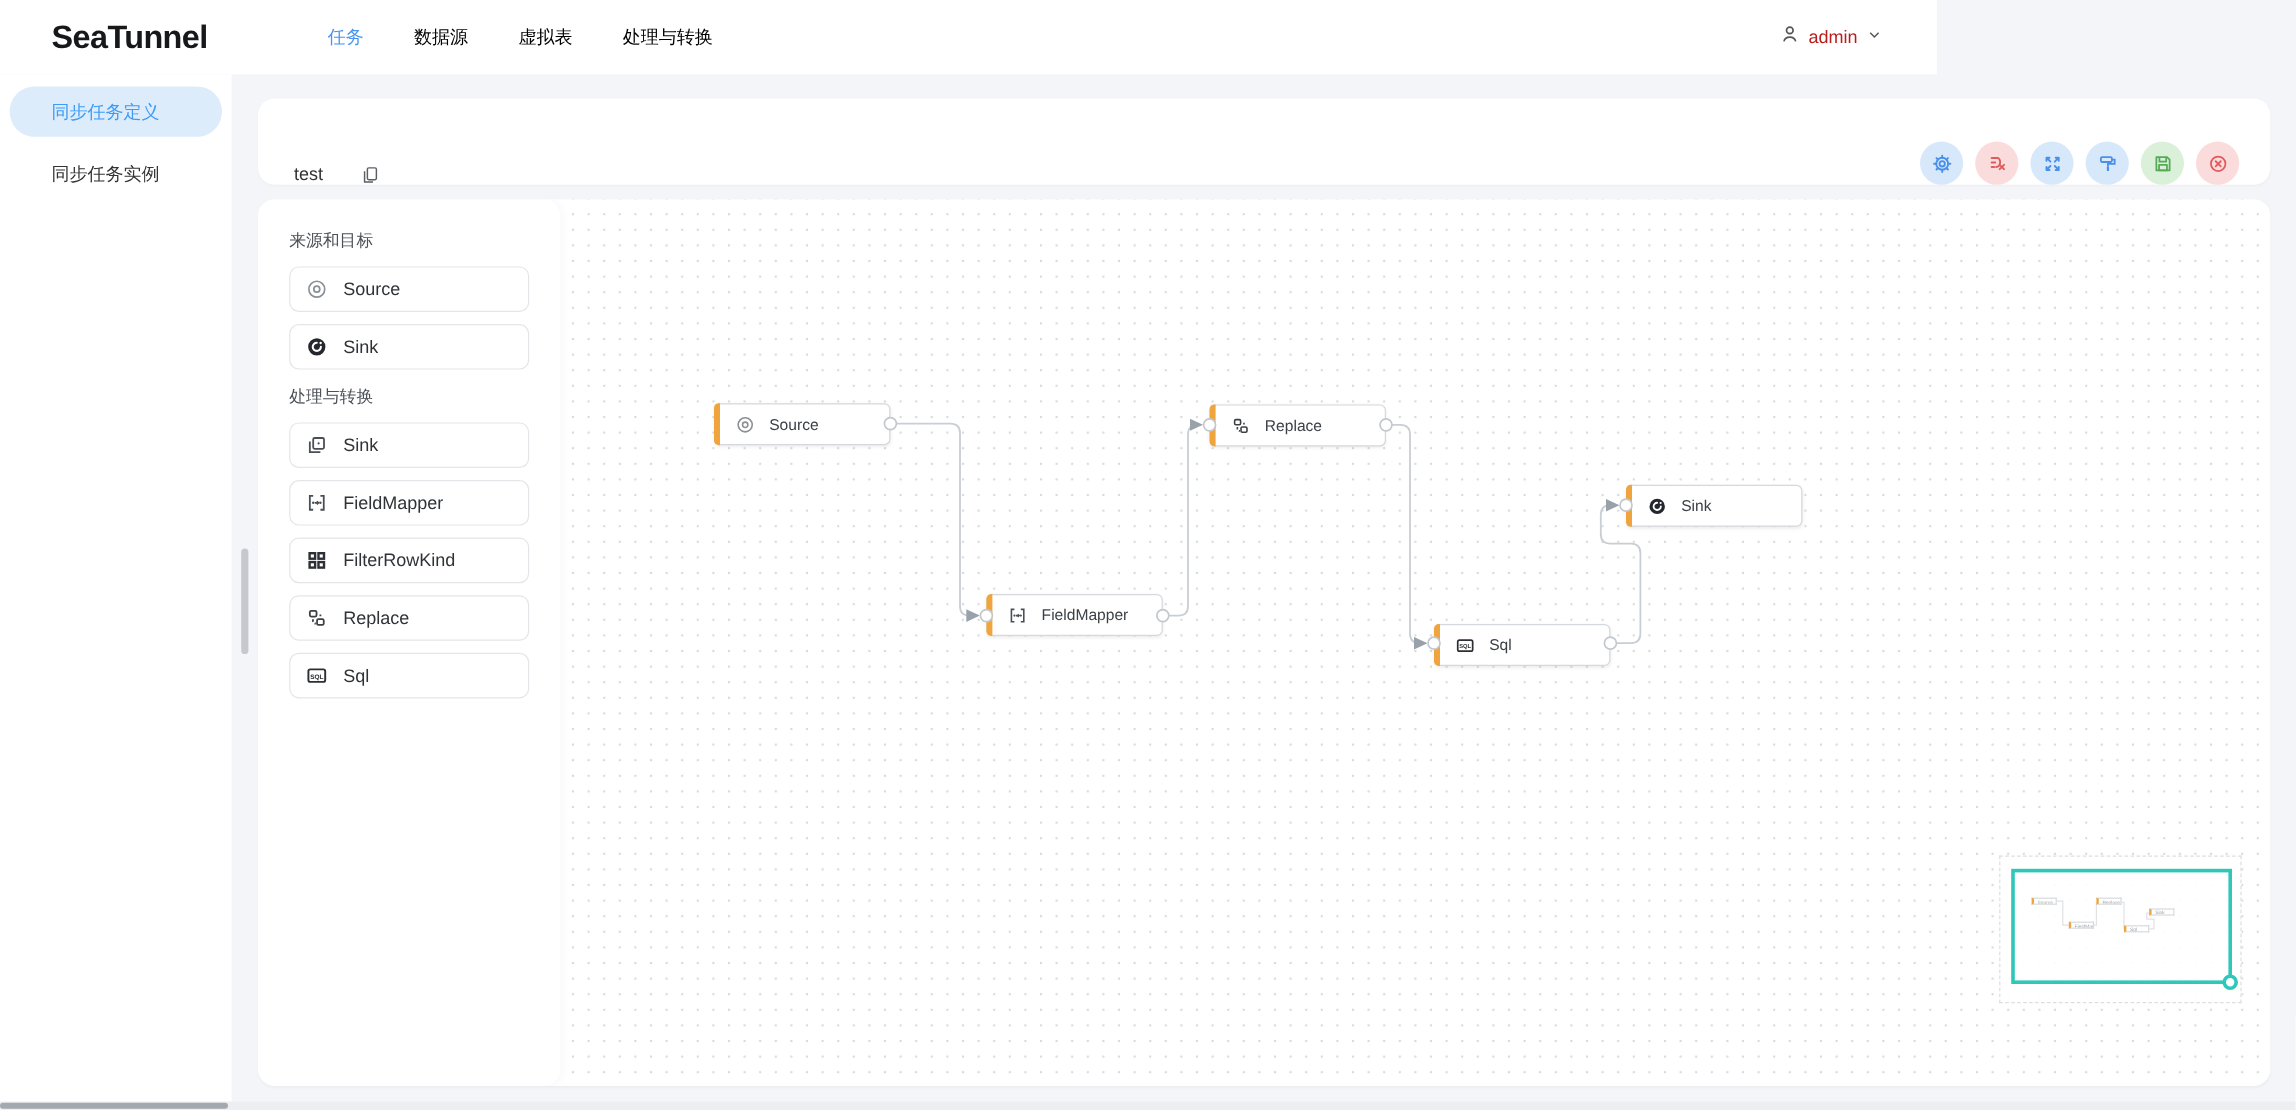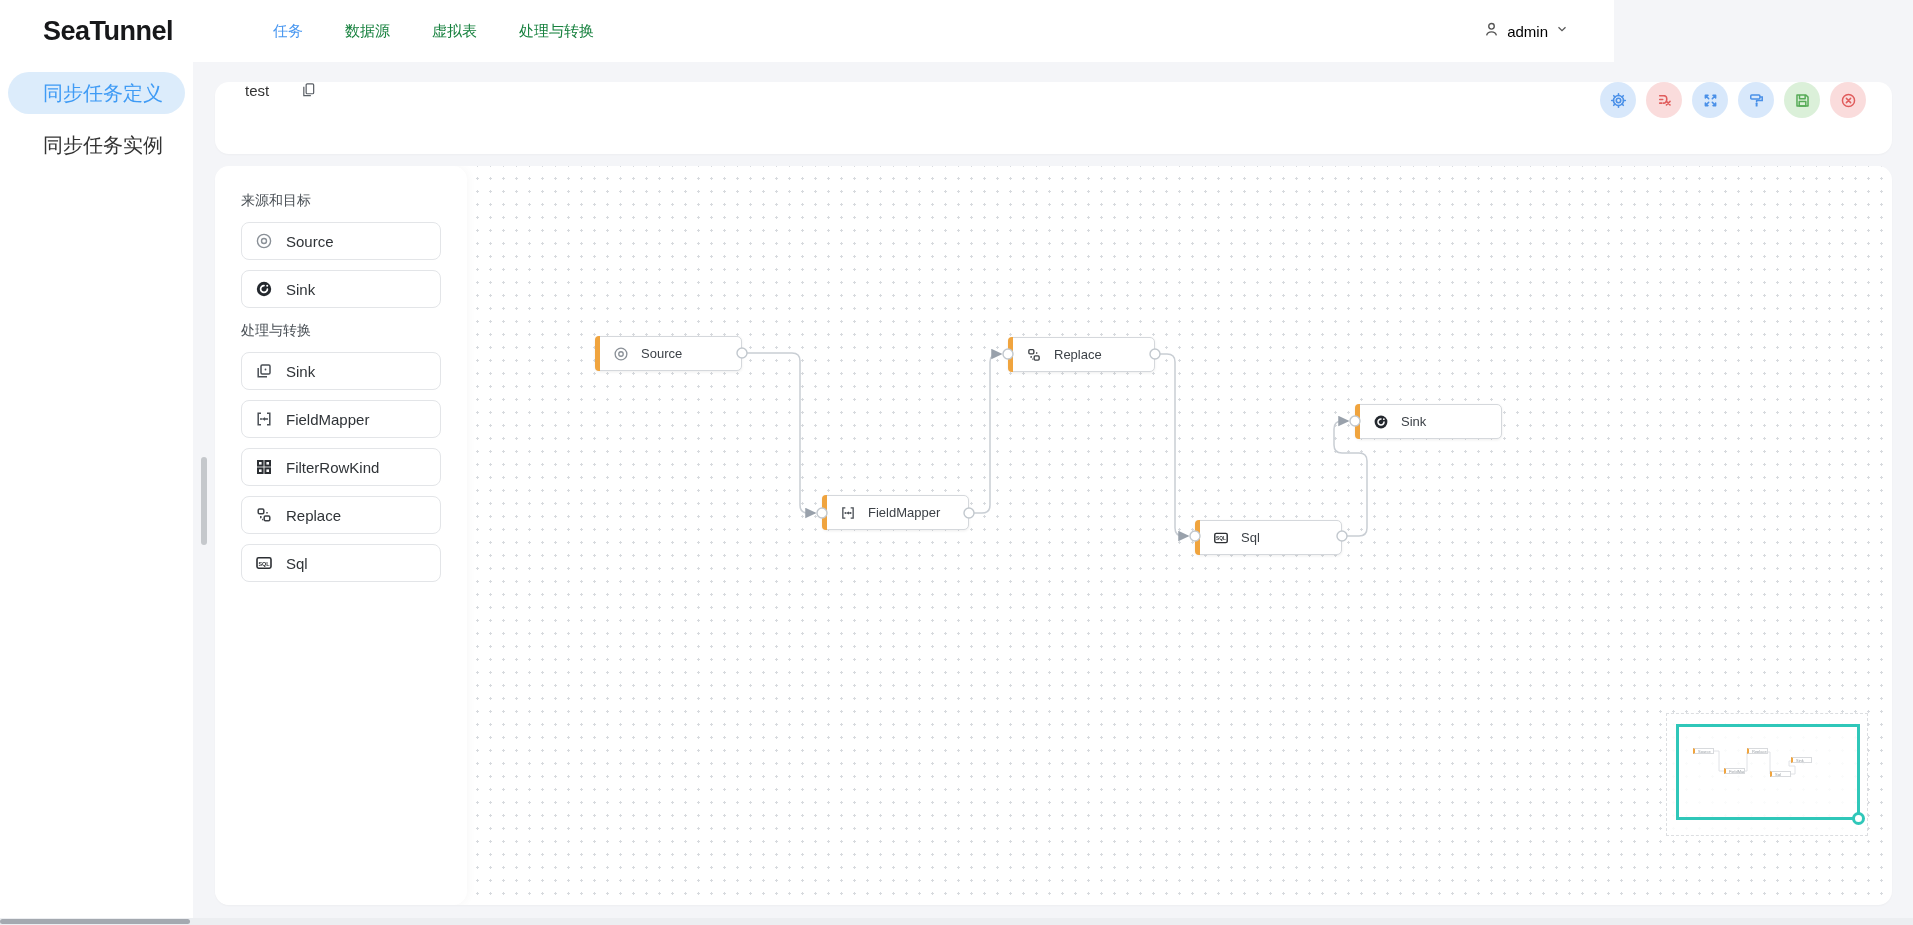--- a/index.html
+++ b/index.html
@@ -4,33 +4,33 @@
 <style>
   * { margin:0; padding:0; box-sizing:border-box; }
   html,body { width:1913px; height:925px; overflow:hidden; }
   body { font-family:"Liberation Sans", sans-serif; background:#f4f5f8; color:#333; }
   .page { position:relative; width:1913px; height:925px; }
 
   
   .header { position:absolute; left:0; top:0; width:1614px; height:62px; background:#fff; display:flex; align-items:center; z-index:10; }
   .logo { margin-left:43px; font-size:27px; font-weight:800; letter-spacing:-0.5px; color:#17181a; }
   .nav { display:flex; gap:42px; margin-left:100px;justify-content:space-between; }
-  .nav-item { font-size:15px; color:#15803d; cursor:pointer; }
+  .nav-item { font-size:15px; color:#000000; cursor:pointer; }
   .nav-item.active { color:#4796f0; }
   .user-area { margin-left:auto; margin-right:45px; display:flex; align-items:center; gap:7px; cursor:pointer; }
-  .user-name { font-size:15px; color:#000000; }
+  .user-name { font-size:15px; color:#b91c1c; }
 
   
   .sidebar { position:absolute; left:0; top:62px; width:193px; height:856px; background:#fff; z-index:5; }
-  .side-item { margin:10px 8px 0 8px; height:42px; border-radius:21px; display:flex; align-items:center; padding-left:35px; font-size:20px; color:#333; cursor:pointer; }
+  .side-item { margin:10px 8px 0 8px; height:42px; border-radius:21px; display:flex; align-items:center; padding-left:35px; font-size:15px; color:#333; cursor:pointer; }
   .side-item.active { background:#dcecfb; color:#3f9bf5; }
   .side-scroll-thumb { position:absolute; left:201px; top:457px; width:6px; height:88px; background:#c5c8cc; border-radius:3px; z-index:6; }
 
   
-  .toolbar-card { position:absolute; left:215px; top:82px; width:1677px; height:72px; background:#fff; border-radius:14px; box-shadow:0 1px 2px rgba(0,0,0,0.03); display:flex; align-items:flex-start; z-index:4;gap:16px; }
+  .toolbar-card { position:absolute; left:215px; top:82px; width:1677px; height:72px; background:#fff; border-radius:14px; box-shadow:0 1px 2px rgba(0,0,0,0.03); display:flex; align-items:flex-end; z-index:4;gap:16px; }
   .job-title { margin-left:30px; font-size:15px; color:#333; }
   .copy-btn { margin-left:16px; cursor:pointer; display:flex; align-items:center; }
   .tb-actions { margin-left:auto; margin-right:26px; display:flex; gap:10px; }
   .circle-btn { width:36px; height:36px; border-radius:50%; display:flex; align-items:center; justify-content:center; cursor:pointer; border:none; }
   .circle-btn.blue { background:#d8e8fb; }
   .circle-btn.red { background:#fadcdc; }
   .circle-btn.green { background:#dbf0d9; }
 
   
   .main-card { position:absolute; left:215px; top:166px; width:1677px; height:739px; background:#fff; border-radius:14px; box-shadow:0 1px 2px rgba(0,0,0,0.03); overflow:hidden; z-index:3;text-decoration:underline; }

